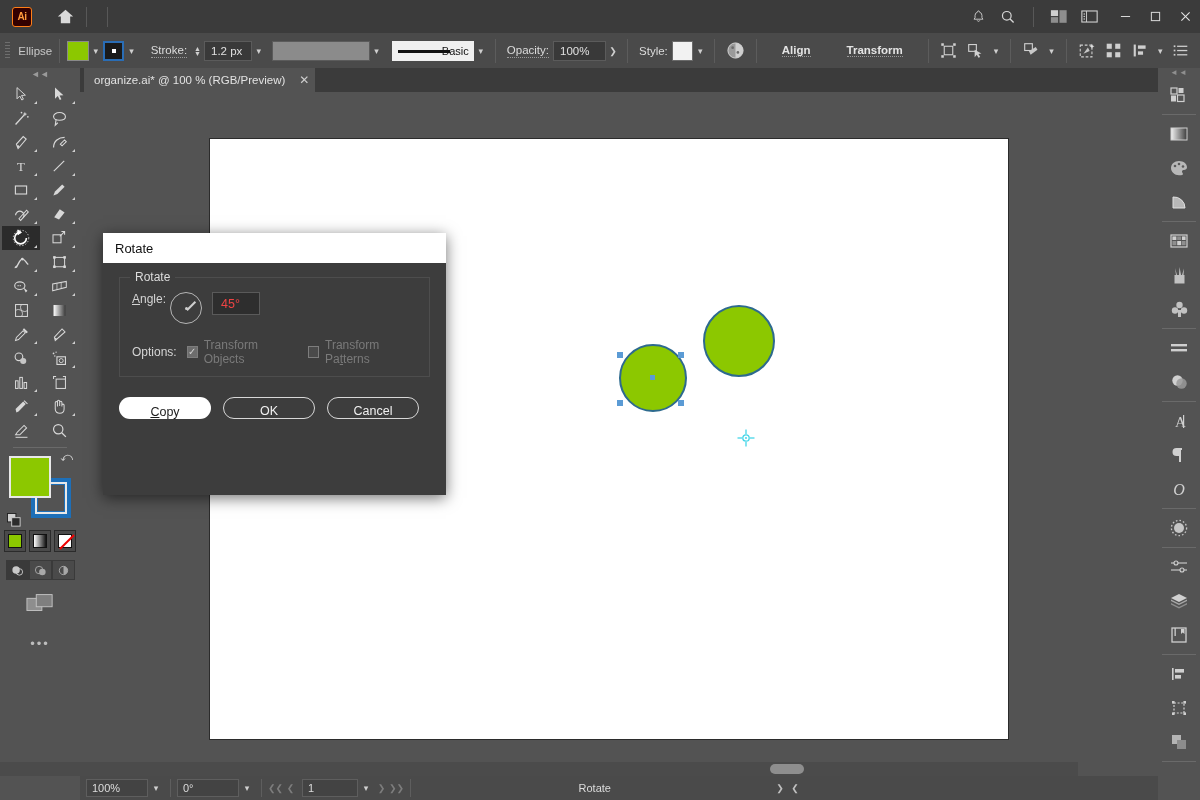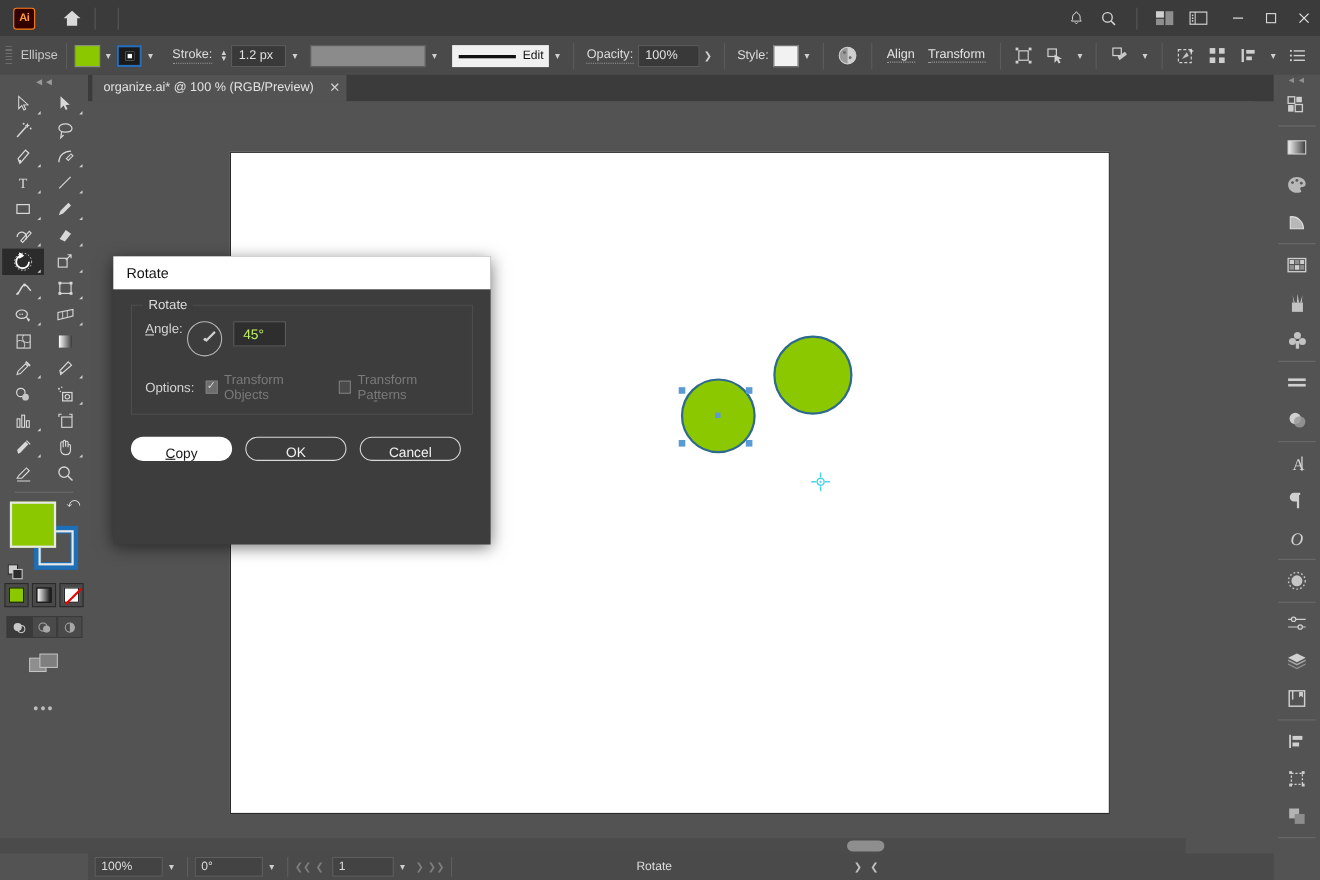--- a/index.html
+++ b/index.html
@@ -57,21 +57,21 @@
   .basic-slot {
     width:92px; height:20px; background:#f0f0f0; color:#111;
     display:flex; align-items:center; justify-content:flex-end;
     padding-right:5px; font-size:11px; position:relative;
   }
   .basic-slot::before {
     content:""; position:absolute; left:6px; top:9px; width:52px; height:3px; background:#111;
   }
   .style-slot { width:24px; height:20px; background:#f2f2f2; border:1px solid #6a6a6a; }
   .cbtxt { color:#dcdcdc; margin:0 4px; }
-  .linkbtn { color:#e4e4e4; border-bottom:1px dotted #9a9a9a; margin:0 6px; font-size:11.5px; }
+  .linkbtn { color:#e4e4e4; border-bottom:1px dotted #9a9a9a; margin:0 18px; font-size:11.5px;font-weight:bold; }
 
   
   .tabbar { position:absolute; left:80px; top:68px; width:1078px; height:24px; background:#3b3b3b; }
   .doctab {
     position:absolute; left:4px; top:0; height:24px; background:#535353;
     display:flex; align-items:center; padding:0 6px 0 10px; font-size:11.5px; color:#e2e2e2;
   }
   .tabclose { margin-left:14px; color:#cfcfcf; font-size:12px; }
 
   
@@ -151,21 +151,21 @@
   .group-lbl { position:absolute; left:10px; top:-8px; background:#3d3d3d; padding:0 5px; font-size:12px; color:#dcdcdc; }
   .row { display:flex; align-items:flex-start; }
   .dial { width:32px; height:32px; border:1.5px solid #b5b5b5; border-radius:50%; position:relative; margin:0 10px 0 4px; }
   .dial::after {
     content:""; position:absolute; left:15px; top:5px; width:1.5px; height:12px;
     background:#cfcfcf; transform-origin:bottom center; transform:rotate(45deg);
   }
   .dial-dot { position:absolute; left:14px; top:14px; width:3px; height:3px; background:#cfcfcf; border-radius:50%; }
   .angle-field {
     width:48px; height:23px; background:#2e2e2e; border:1px solid #5a5a5a;
-    color:#bef264; display:flex; align-items:center; padding-left:8px; font-size:12.5px;
+    color:#ef4444; display:flex; align-items:center; padding-left:8px; font-size:12.5px;
   }
   .opt-row { display:flex; align-items:center; margin-top:14px; font-size:12px; }
   .cb { width:12px; height:12px; border:1px solid #7d7d7d; background:#5a5a5a; margin-right:6px; display:flex; align-items:center; justify-content:center; }
   .cb.checked { background:#6d6d6d; }
   .cb.checked::after { content:"✓"; color:#cfcfcf; font-size:10px; line-height:10px; }
   .cb.empty { background:#4a4a4a; }
   .disabled { color:#7a7a7a; }
   .preview-row { display:flex; align-items:center; margin:16px 0 0 2px; font-size:12.5px; }
   .cb-blue { width:13px; height:13px; border:1.5px solid #63a6d9; background:#3d3d3d; margin-right:8px; }
   .btnrow { display:flex; gap:12px; margin-top:20px; }
@@ -260,21 +260,21 @@
     <div class="stepper">
         <span>▲</span>
         <span>▼</span>
       </div>
     <div class="field" style="width:52px">1.2 px</div>
     <div class="chev">▾</div>
 
     <div class="wideslot" style="margin-left:6px"></div>
     <div class="chev">▾</div>
 
-    <div class="basic-slot" style="margin-left:8px">Edit</div>
+    <div class="basic-slot" style="margin-left:8px">Basic</div>
     <div class="chev">▾</div>
 
     <div class="cb-sep"></div>
     <div class="cbtxt dotted">Opacity:</div>
     <div class="field" style="width:58px">100%</div>
     <div class="chev">❯</div>
 
     <div class="cb-sep"></div>
     <div class="cbtxt">Style:</div>
     <div class="style-slot"></div>

